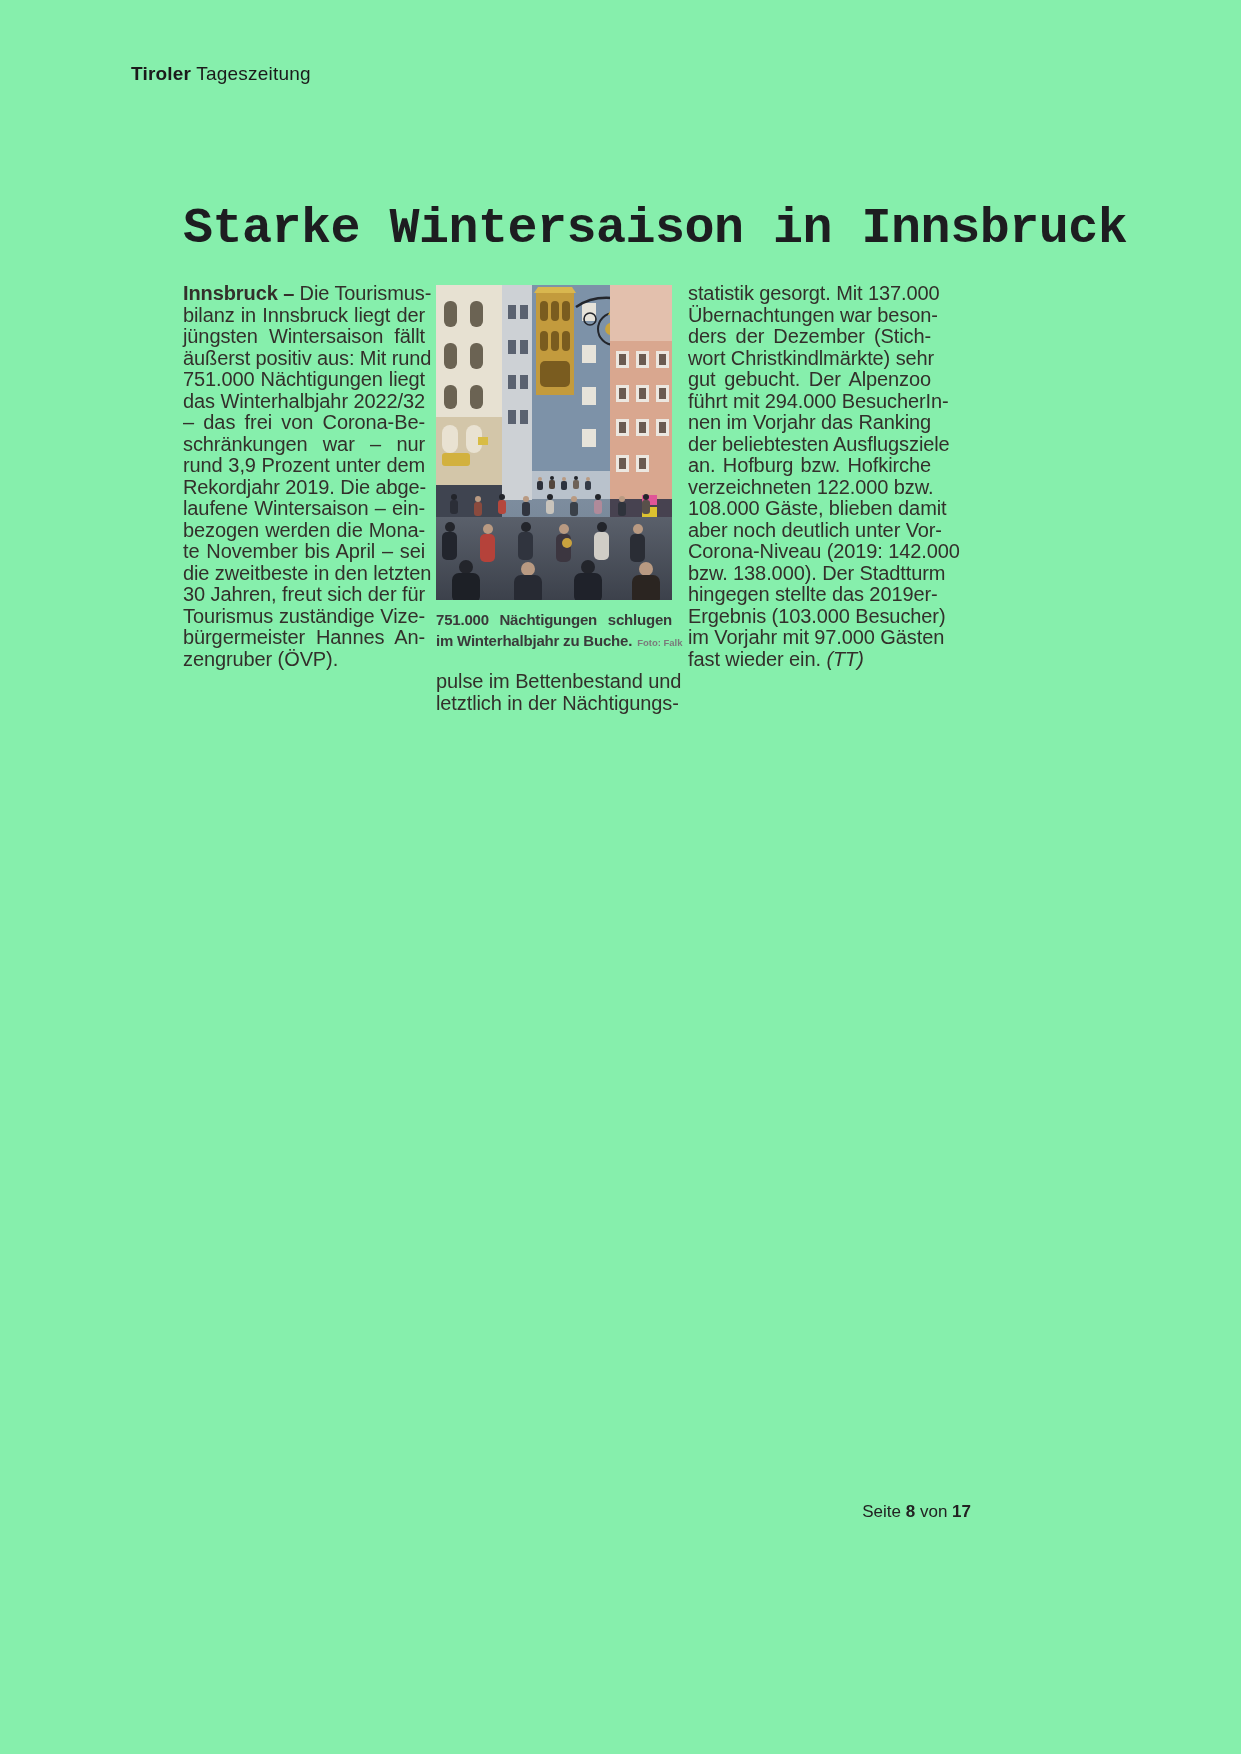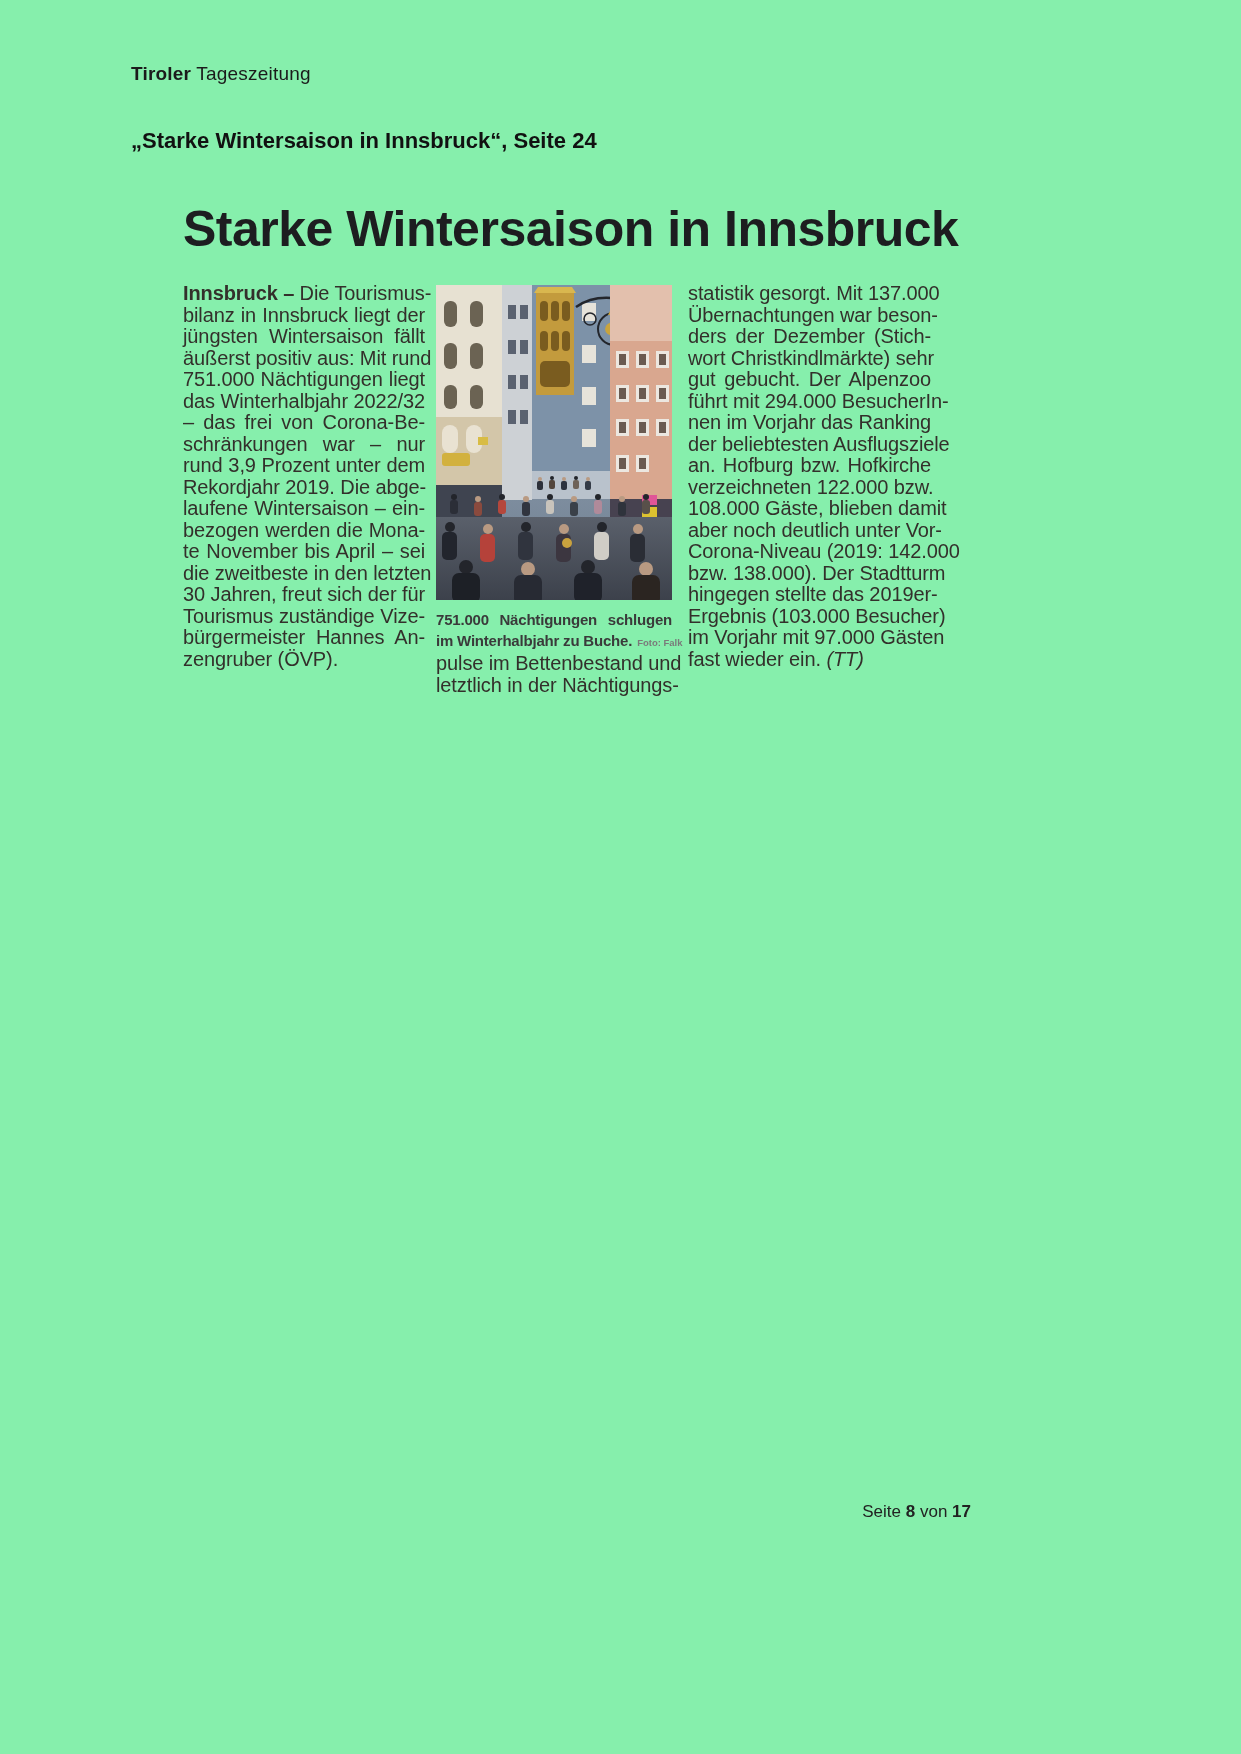--- a/index.html
+++ b/index.html
@@ -4,56 +4,55 @@
 <style>
   html,body{margin:0;padding:0;background:#888;}
   .sheet{position:relative;width:1241px;height:1754px;background:#86efac;overflow:hidden;
          font-family:"Liberation Sans",sans-serif;}
   
   .brand{position:absolute;left:131px;top:63px;font-size:19px;color:#1b1b1b;letter-spacing:0.2px;}
   .brand .b{font-weight:bold;}
   .doc-title{position:absolute;left:131px;top:128px;font-weight:bold;font-size:22px;color:#111;}
   
   .article{position:absolute;left:183px;top:206px;width:748px;height:640px;}
-  .headline{position:absolute;left:0;top:-6px;margin:0;font-family:Liberation Sans, sans-serif;
+  .headline{position:absolute;left:0;top:-6px;margin:0;font-family:Liberation Mono, monospace;
             font-weight:bold;font-size:50px;letter-spacing:-0.5px;color:#1d1d20;white-space:nowrap;}
   .col{position:absolute;top:77px;}
   .col1{left:0;width:242px;}
   .col2{left:253px;width:236px;}
   .col3{left:505px;width:243px;}
   .line{font-family:Liberation Sans, sans-serif;font-size:20px;line-height:21.5px;height:21.5px;
         color:#33302b;letter-spacing:-0.1px;white-space:nowrap;overflow:visible;}
   .jl{text-align:justify;text-align-last:justify;}
   .lead{font-weight:bold;}
   .indent-first .line:first-child{text-indent:13px;}
   .tt{font-style:italic;}
   
   .photo{width:236px;height:315px;margin-top:2px;line-height:0;}
   
   .caption{margin-top:9px;}
   .cap-line{font-family:"Liberation Sans",sans-serif;font-weight:bold;font-size:15px;
             line-height:21px;height:21px;color:#3a3a3a;white-space:nowrap;letter-spacing:-0.2px;}
   .cap-just{text-align:justify;text-align-last:justify;}
   .credit{font-size:9.5px;font-weight:bold;color:#7a7a7a;letter-spacing:0;margin-left:5px;}
-  .col2-body{margin-top:2px;}
+  .col2-body{margin-top:20px;}
   
   .footer{position:absolute;left:131px;top:1502px;width:840px;text-align:right;
           font-size:17px;color:#222;}
   .footer .b{font-weight:bold;}
 </style>
 </head>
 <body>
 
 <div class="sheet">
 
   <div class="brand">
     <span class="b">Tiroler</span><span> Tageszeitung</span>
   </div>
 
-  <div class="doc-title">„Starke Wintersaison in Innsbruck“, Seite 24</div>
 
   <div class="article">
     <h1 class="headline">Starke Wintersaison in Innsbruck</h1>
 
     <div class="col col1">
       <div class="line jl">
         <span class="lead">Innsbruck –</span><span> Die Tourismus-</span>
       </div>
       <div>
           <div class="line jl">bilanz in Innsbruck liegt der</div>

